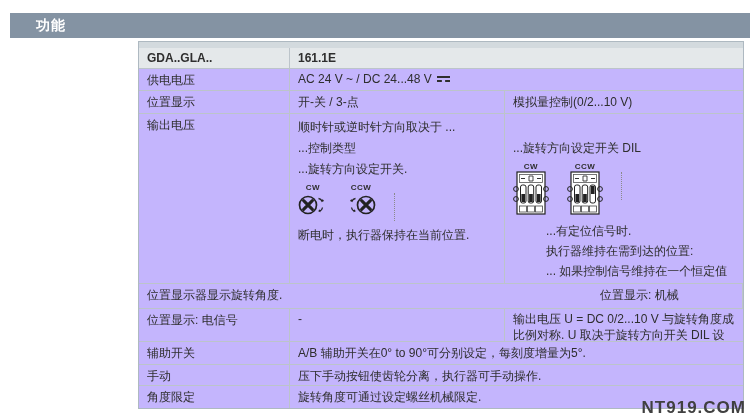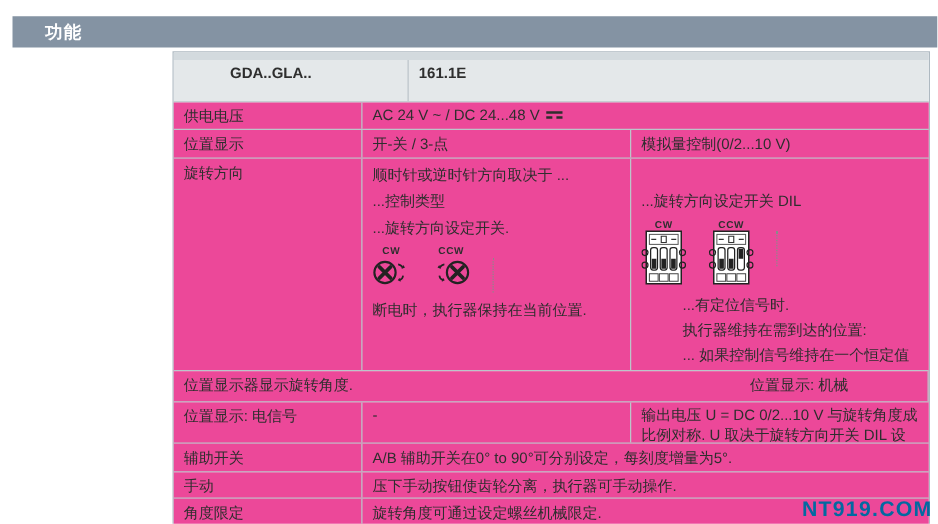--- a/index.html
+++ b/index.html
@@ -9,29 +9,29 @@
 
   
   .title-bar { position:absolute; left:10px; top:13px; right:0; height:25px;
                background:#8493a3; color:#fff; font-size:14px; font-weight:bold;
                line-height:25px; padding-left:26px; letter-spacing:1px; }
 
   
   .tbl { position:absolute; left:138px; top:41px; width:606px;
          border:1px solid #aeb9c1; font-size:12px; }
   .band { height:6px; background:#d3dade; }
-  .tr { display:flex; border-bottom:1px solid #bcc4ca; background:#ec4899; }
+  .tr { display:flex; border-bottom:1px solid #bcc4ca; background:#c4b5fd; }
   .tr.last { border-bottom:none; }
   .tr.head { background:#e4e8ea; font-weight:bold; }
   .td { padding:3px 8px 2px 8px; border-right:1px solid #bcc4ca; overflow:hidden; }
   .td.c1 { width:151px; flex:0 0 151px; }
   .td.c2 { width:215px; flex:0 0 215px; }
   .td.c3 { flex:1; border-right:none; }
   .td.span { flex:1; border-right:none; }
-  .h-head   { height:34px;padding-left:37px; }
+  .h-head   { height:21px; }
   .h-supply { height:22px; }
   .h-ctrl   { height:23px; }
   .h-rot    { height:170px; }
   .h-pmech  { height:25px; }
   .h-pelec  { height:33px; }
   .h-aux    { height:23px; }
   .h-man    { height:21px; }
   .h-ang    { height:22px; }
   .wrapcell { line-height:1.3; }
 
@@ -46,21 +46,21 @@
   .rot-col3 { padding-top:24px; }
   .rot-line3 { height:20px; line-height:20px; white-space:nowrap;margin-left:33px; }
   .icon-row { display:flex; align-items:flex-start; gap:18px; margin:3px 0 4px 0; }
   .icon-unit { display:flex; flex-direction:column; align-items:center; }
   .icon-cap { font-size:8px; font-weight:bold; line-height:9px; letter-spacing:.5px; }
   .vref { width:5px; height:28px; margin-top:10px; border-left:1px dotted #8a8a8a; }
   .mirror { transform:scaleX(-1); }
 
   
   .watermark { position:absolute; right:4px; bottom:1px; font-size:17px;
-               font-weight:bold; color:#0369a1; letter-spacing:1px; }
+               font-weight:bold; color:#404040; letter-spacing:1px; }
 </style>
 </head>
 <body>
 
 <div id="stage">
 
   <div class="title-bar">
     <span>功能</span>
   </div>
 
@@ -79,21 +79,21 @@
       </div>
     </div>
 
     <div class="tr h-ctrl">
       <div class="td c1">位置显示</div>
       <div class="td c2">开-关 / 3-点</div>
       <div class="td c3">模拟量控制(0/2...10 V)</div>
     </div>
 
     <div class="tr h-rot">
-      <div class="td c1">旋转方向</div>
+      <div class="td c1">输出电压</div>
 
       <div class="td c2">
         <div class="rot-line">顺时针或逆时针方向取决于 ...</div>
         <div class="rot-line">...控制类型</div>
         <div class="rot-line">...旋转方向设定开关.</div>
         <div class="icon-row">
           <div class="icon-unit">
             <div class="icon-cap">CW</div>
             <svg width="30" height="26" viewBox="0 0 30 26">
               <circle cx="10" cy="13" r="8.5" fill="none" stroke="#222" stroke-width="1.7"></circle>

